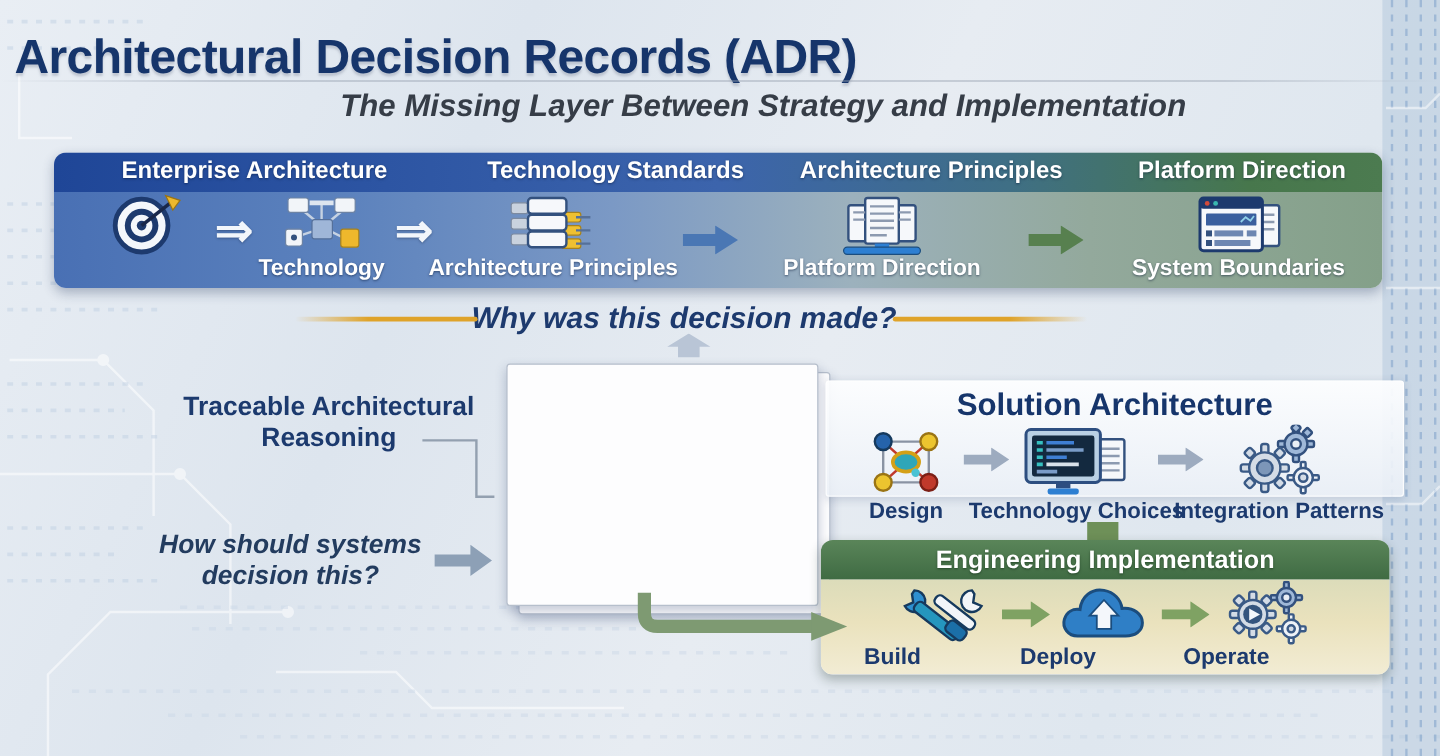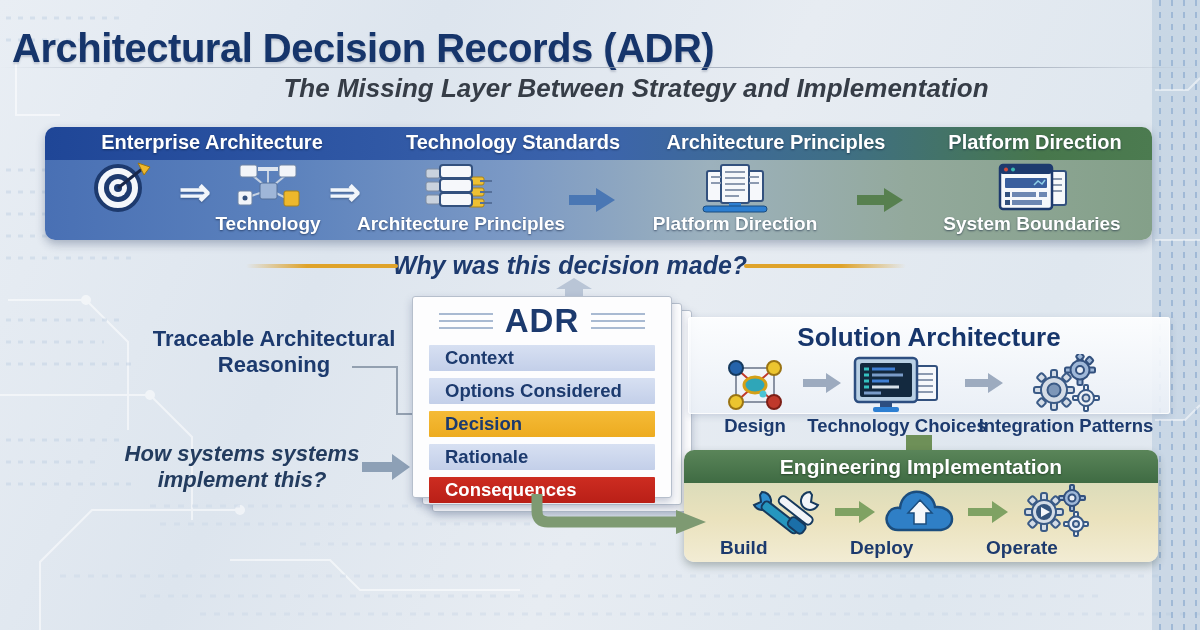--- a/index.html
+++ b/index.html
@@ -293,46 +293,24 @@
     </svg>
   </span>
 
   <span class="abs" style="left:650px;top:364px">
     <svg class="svgbox" width="42" height="22" viewBox="0 0 42 22">
       <polygon points="0,7 26,7 26,0 42,11 26,22 26,15 0,15" fill="#9dabbf"></polygon>
     </svg>
   </span>
 
   <div class="abs note note--traceable">Traceable Architectural Reasoning</div>
-  <div class="abs note note--implement">How systems systems implement this?</div>
+  <div class="abs note note--implement">How should systems decision this?</div>
 
   <div class="abs adr-page" style="left:432px;top:310px"></div>
   <div class="abs adr-page" style="left:422px;top:303px"></div>
-  <div class="abs adr-page adr-card">
-    <div class="adr-head">
-      <span class="rule-stack">
-          <i></i>
-          <i></i>
-          <i></i>
-        </span>
-      <span class="adr-title">ADR</span>
-      <span class="rule-stack">
-          <i></i>
-          <i></i>
-          <i></i>
-        </span>
-    </div>
-    <div class="adr-rows">
-      <div class="adr-row">Context</div>
-      <div class="adr-row">Options Considered</div>
-      <div class="adr-row adr-row--decision">Decision</div>
-      <div class="adr-row">Rationale</div>
-      <div class="adr-row adr-row--consequences">Consequences</div>
-    </div>
-  </div>
 
   <div class="abs sa-panel">
     <div class="sa-title">Solution Architecture</div>
 
     <div class="sa-item" style="left:67px">
       <div class="sa-icon">
         <svg class="svgbox" width="66" height="58" viewBox="0 0 66 58">
           <g stroke="#8a93a3" stroke-width="2">
             <line x1="14" y1="12" x2="52" y2="12"></line>
               <line x1="14" y1="46" x2="52" y2="46"></line>

